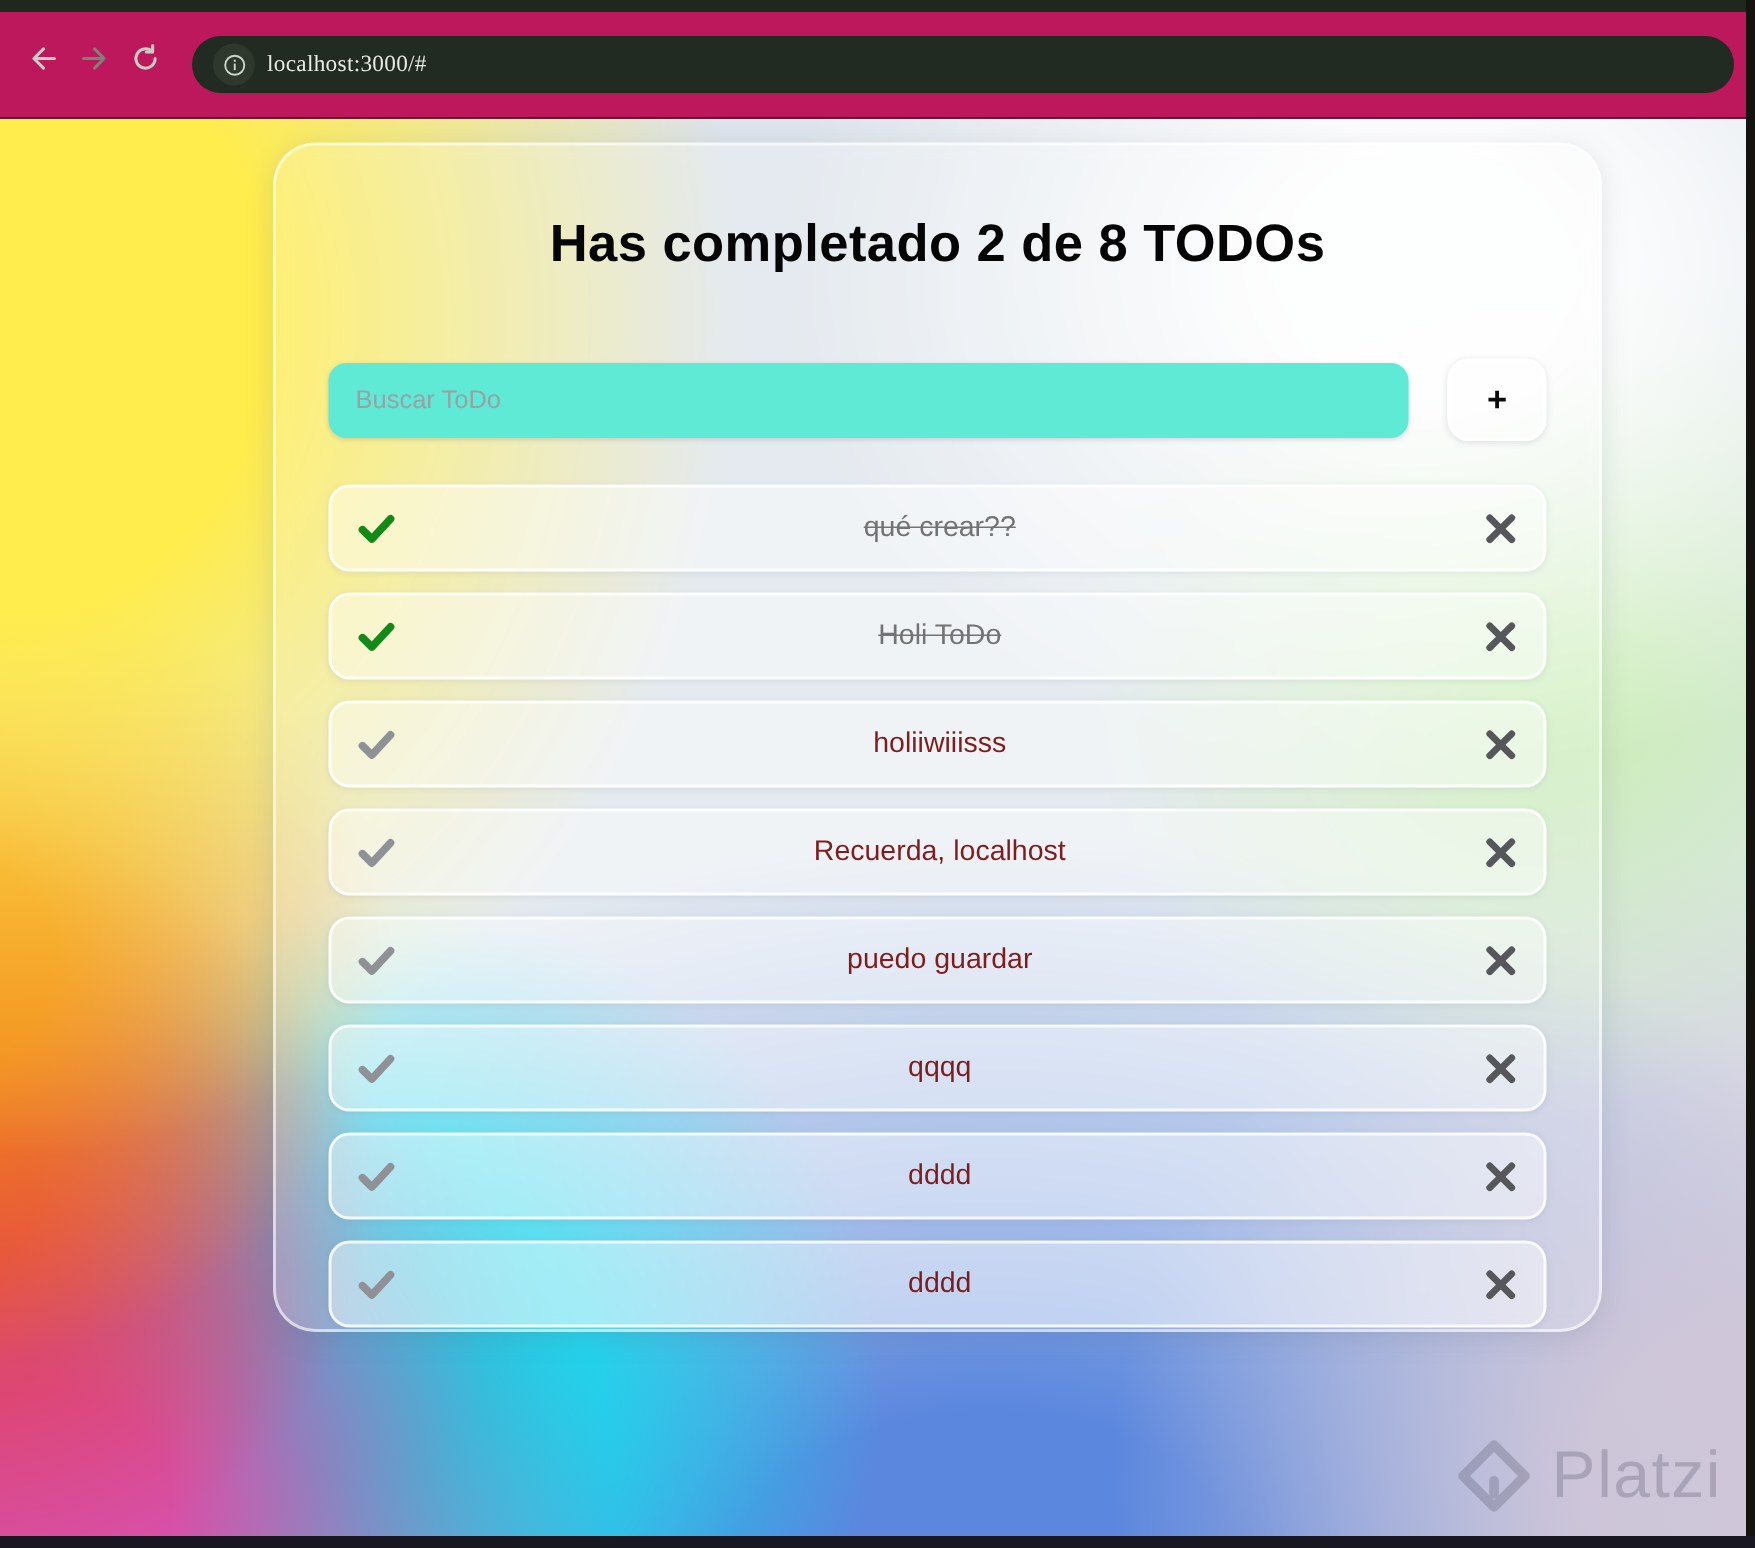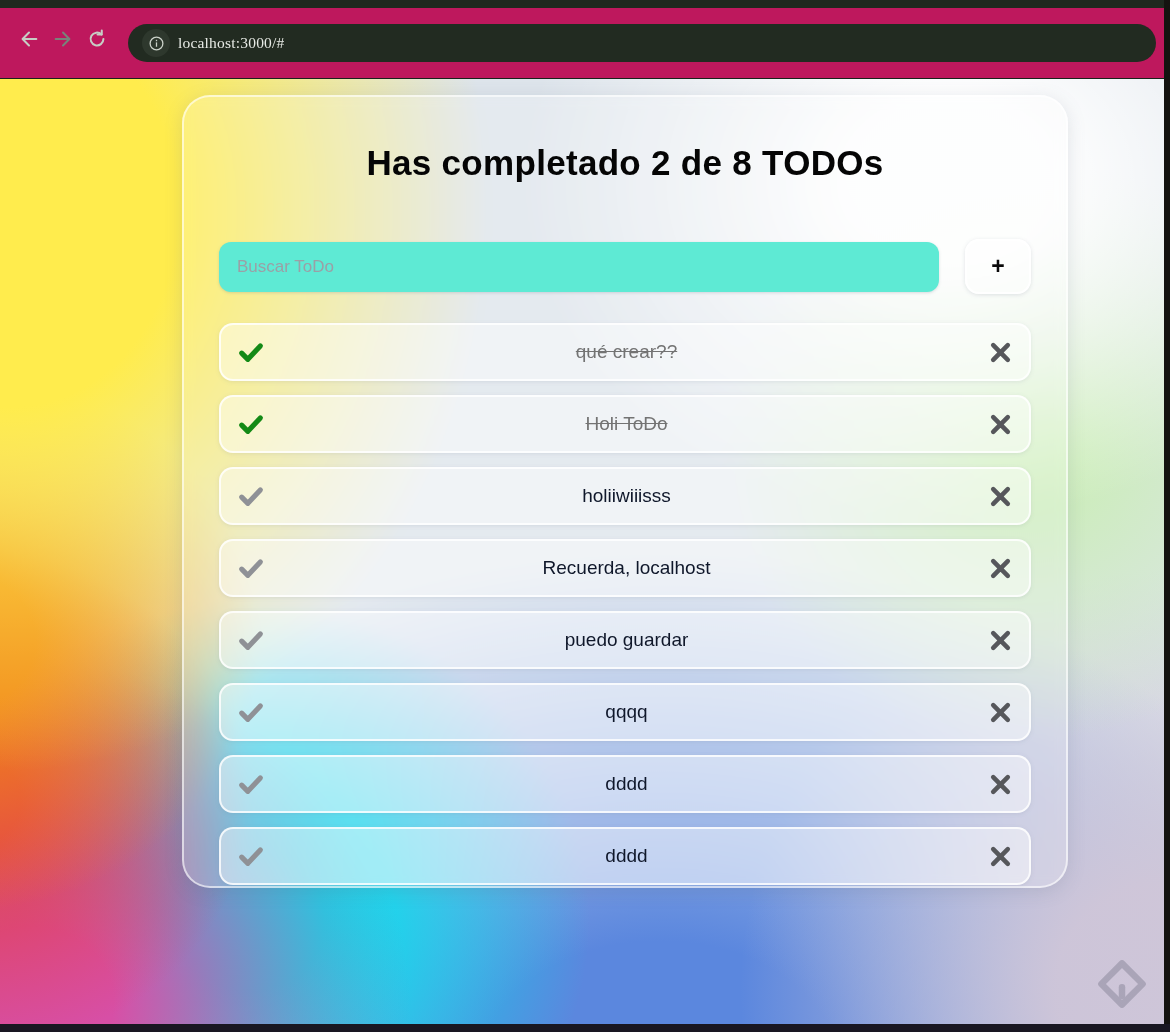--- a/index.html
+++ b/index.html
@@ -68,21 +68,21 @@
   .todo-list { margin-top:29px; }
   .todo-item { display:flex; align-items:center; height:58px; margin-bottom:14px;
     border-radius:14px; border:2px solid rgba(255,255,255,.8);
     background:rgba(255,255,255,.45); padding:0 16px;
     box-shadow:0 1px 4px rgba(110,120,140,.15); }
   .icon-btn { border:none; background:transparent; cursor:pointer; display:flex;
     align-items:center; justify-content:center; padding:0; }
   .check-icon { width:28px; height:28px; }
   .check-icon path { fill:none; stroke:#8f9196; stroke-width:4.4; stroke-linecap:round; stroke-linejoin:round; }
   .todo-item.completed .check-icon path { stroke:#148a16; }
-  .todo-text { flex:1; text-align:center; font-size:19px; color:#0f172a; }
+  .todo-text { flex:1; text-align:center; font-size:19px; color:#7f1d1d; }
   .todo-item.completed .todo-text { color:#737373; text-decoration:line-through; }
   .x-icon { width:25px; height:25px; }
   .x-icon path { fill:none; stroke:#56575b; stroke-width:4.4; stroke-linecap:round; }
 </style>
 </head>
 <body>
 
 <div class="chrome">
   <button class="nav-btn nav-back">
     <svg viewBox="0 0 24 24">
@@ -111,20 +111,21 @@
     <span class="url-text">localhost:3000/#</span>
   </div>
 </div>
 
 <div class="page-bg">
   <div class="watermark">
     <svg viewBox="0 0 48 48">
       <path d="M24 5 L43 24 L24 43 L5 24 Z" fill="none" stroke="#5a5a6e" stroke-width="6" stroke-linejoin="round"></path>
       <path d="M24 27 v8" fill="none" stroke="#5a5a6e" stroke-width="6" stroke-linecap="round"></path>
     </svg>
+    <span class="watermark-label">Platzi</span>
   </div>
 </div>
 
 <div class="card">
   <h1 class="card-title">Has completado 2 de 8 TODOs</h1>
 
   <div class="search-row">
     <input class="search-input" type="text" placeholder="Buscar ToDo" style="">
     <button class="add-btn">+</button>
   </div>

